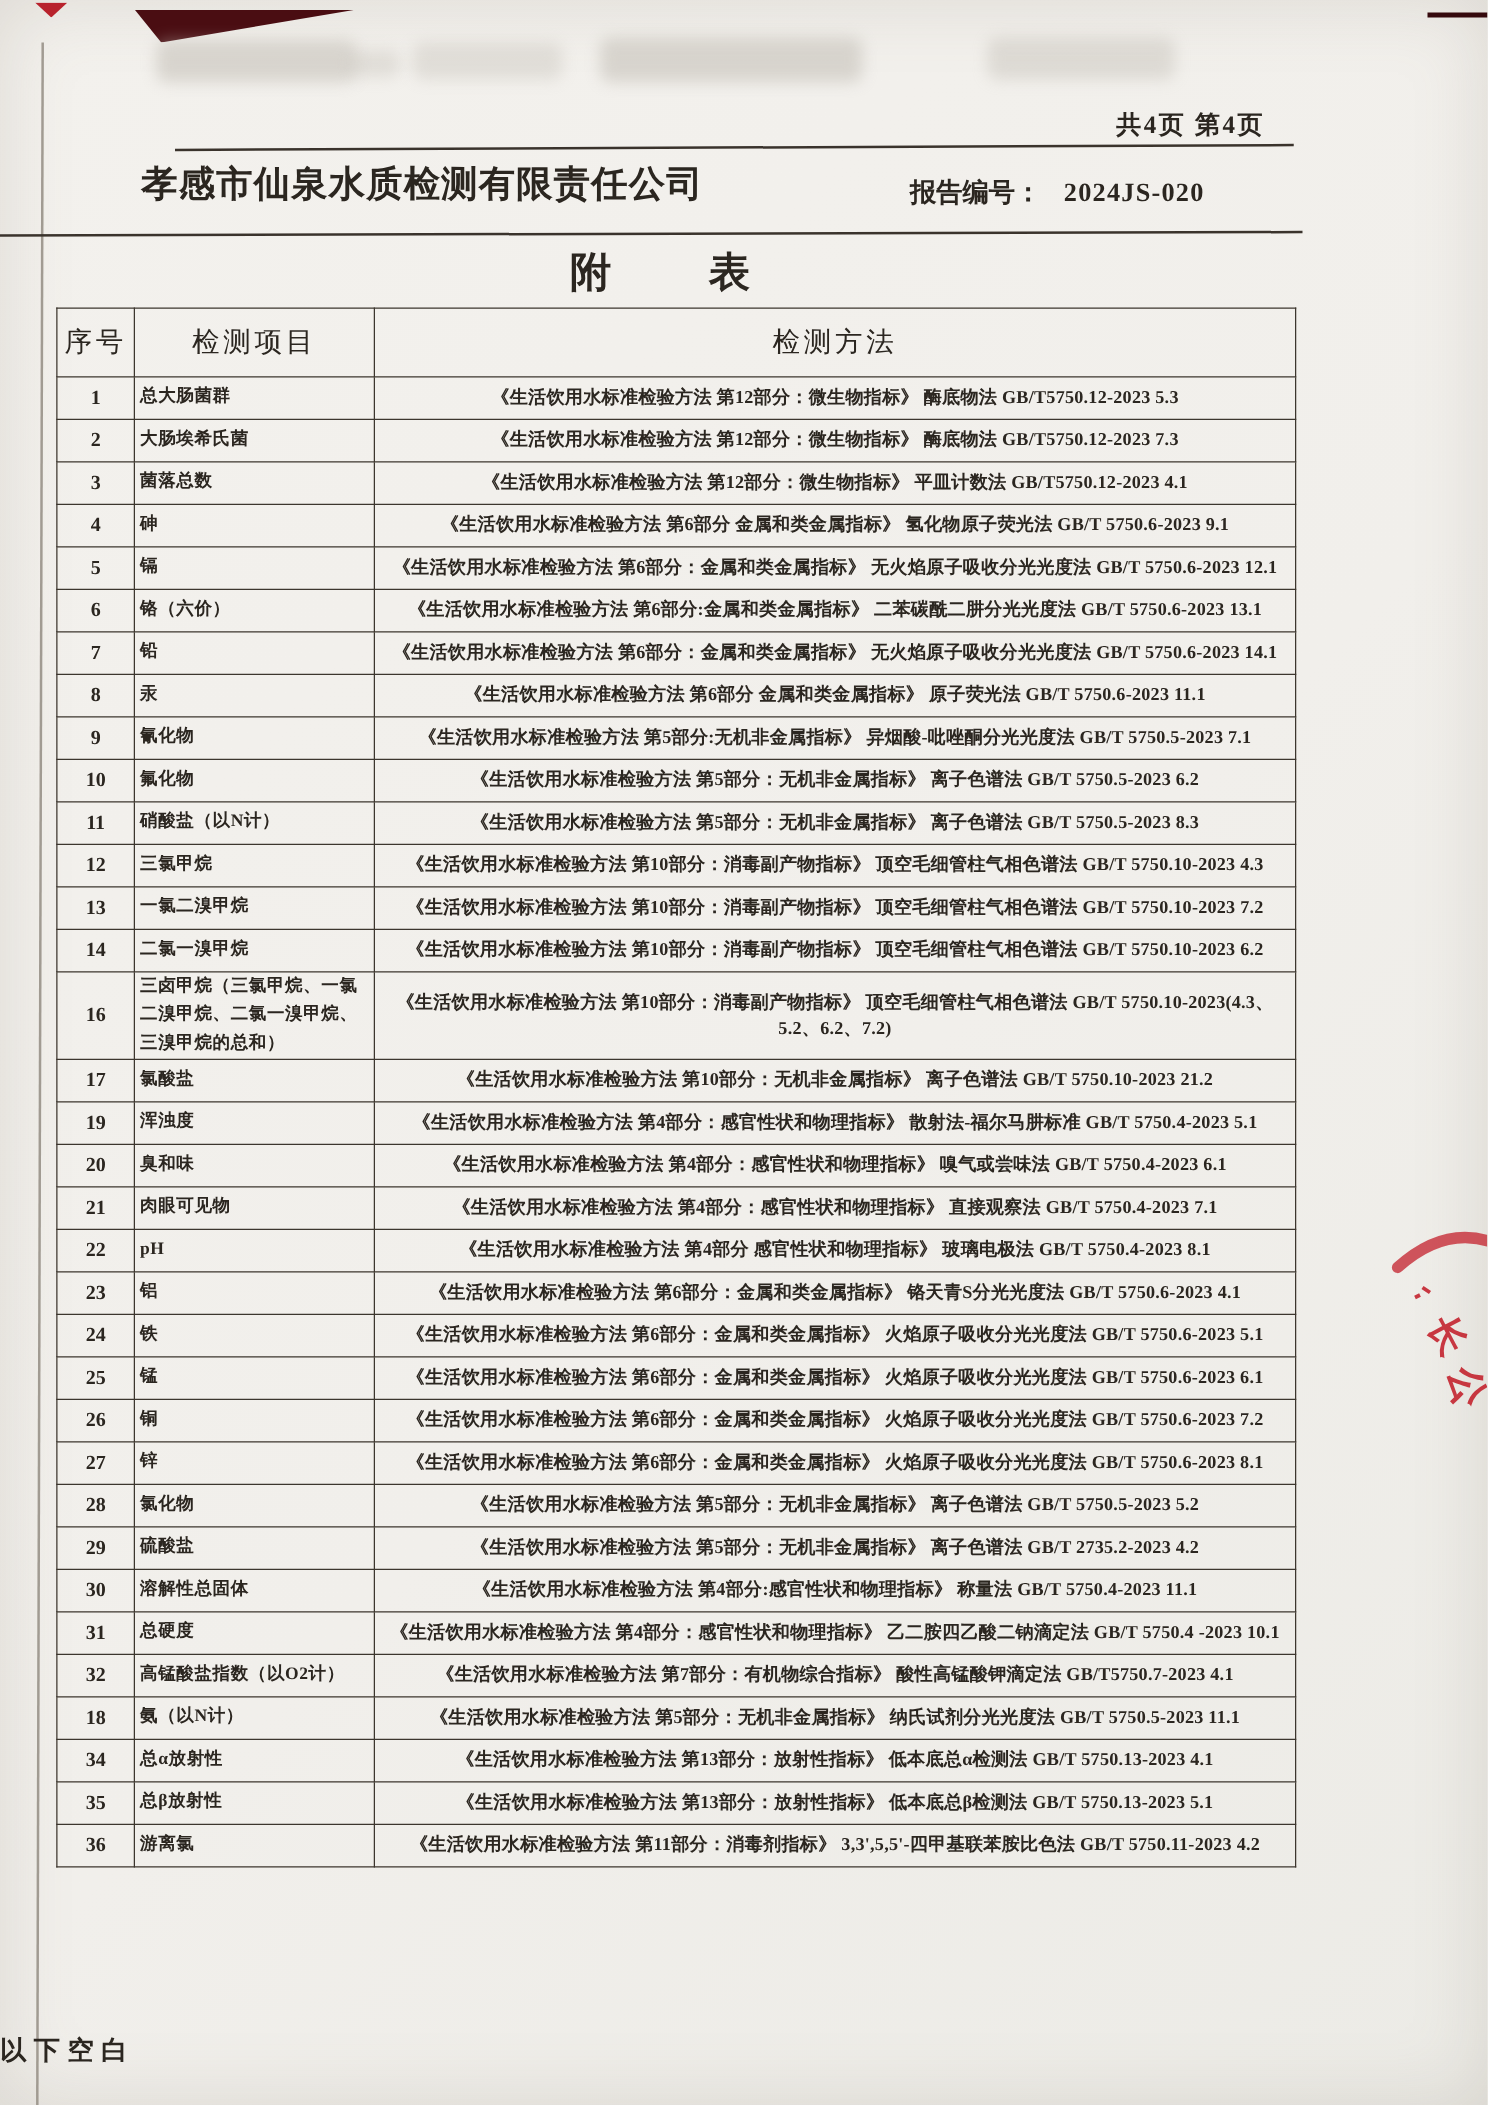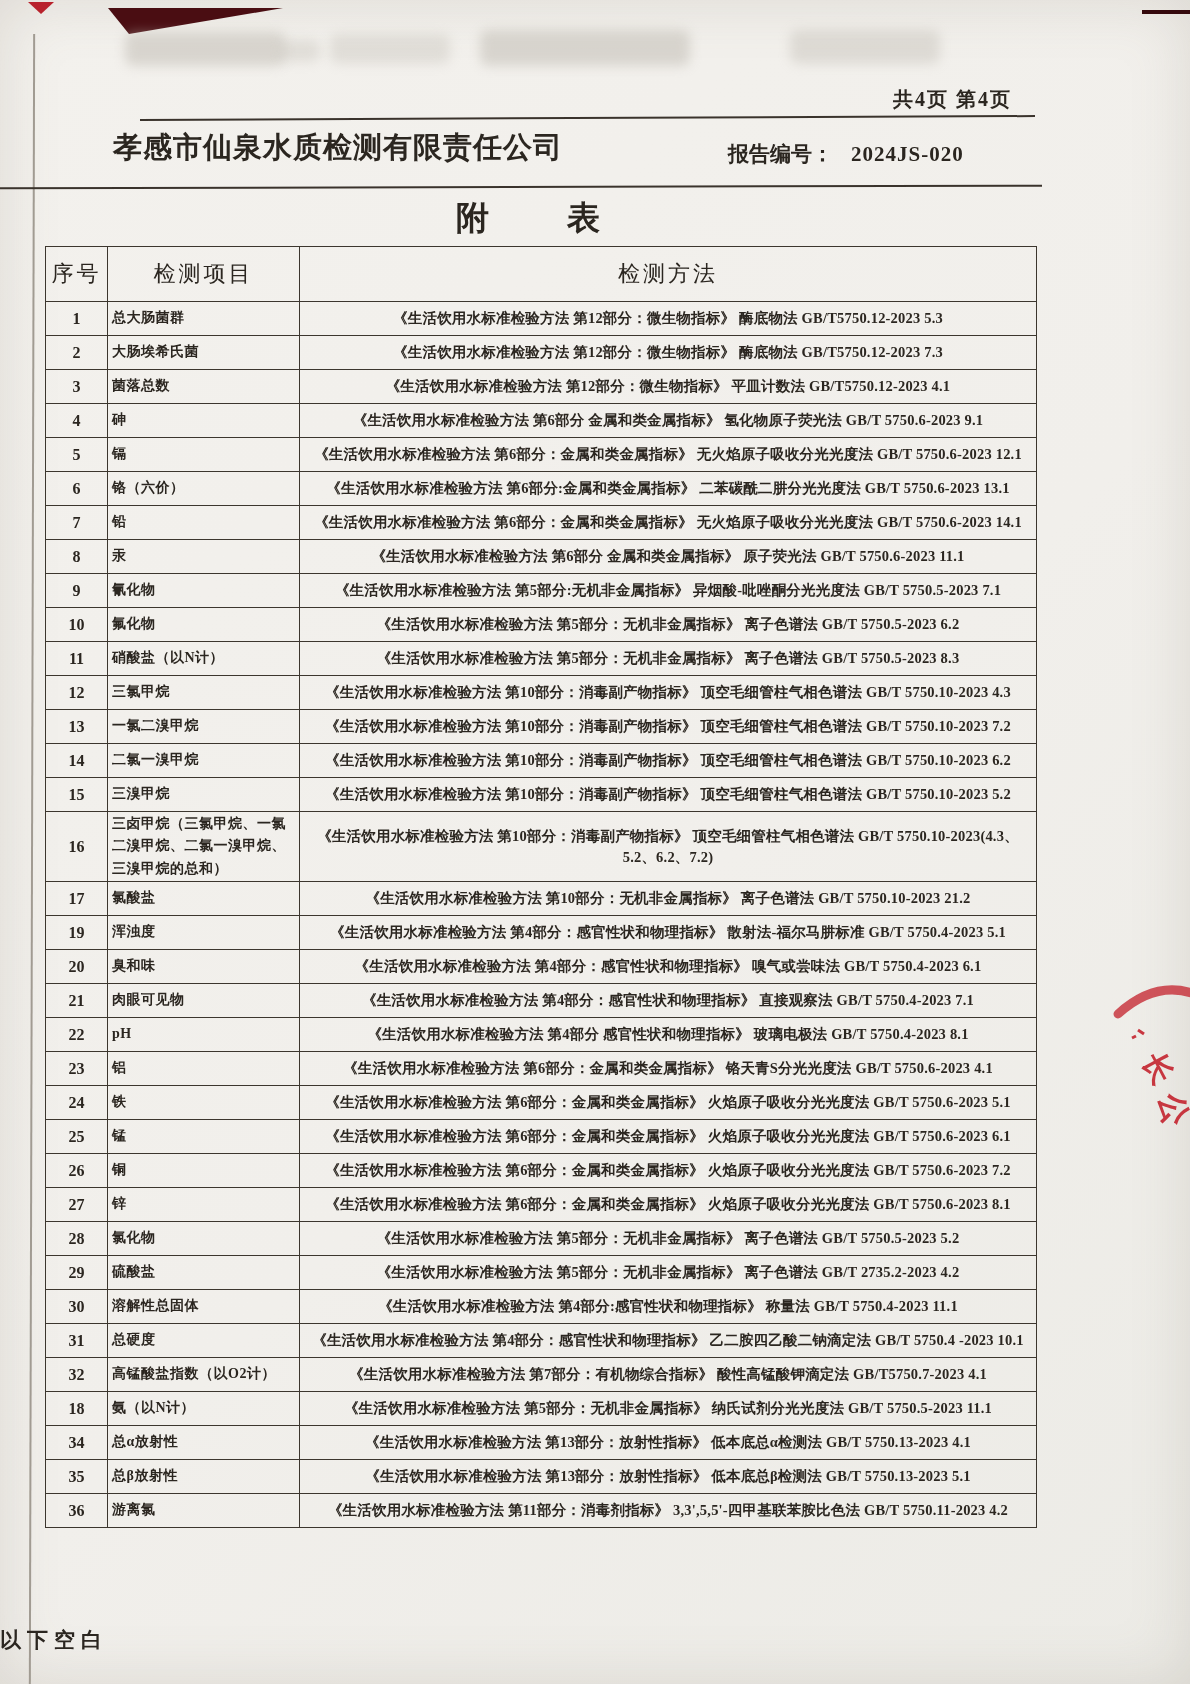--- a/index.html
+++ b/index.html
@@ -195,25 +195,20 @@
           <td class="c-item">一氯二溴甲烷</td>
           <td class="c-method">《生活饮用水标准检验方法 第10部分：消毒副产物指标》  顶空毛细管柱气相色谱法 GB/T 5750.10-2023 7.2</td>
         </tr>
 
         <tr>
           <td class="c-no">14</td>
           <td class="c-item">二氯一溴甲烷</td>
           <td class="c-method">《生活饮用水标准检验方法 第10部分：消毒副产物指标》  顶空毛细管柱气相色谱法 GB/T 5750.10-2023 6.2</td>
         </tr>
 
-        <tr>
-          <td class="c-no">15</td>
-          <td class="c-item">三溴甲烷</td>
-          <td class="c-method">《生活饮用水标准检验方法 第10部分：消毒副产物指标》  顶空毛细管柱气相色谱法 GB/T 5750.10-2023 5.2</td>
-        </tr>
 
         <tr>
           <td class="c-no">16</td>
           <td class="c-item">三卤甲烷（三氯甲烷、一氯二溴甲烷、二氯一溴甲烷、三溴甲烷的总和）</td>
           <td class="c-method">《生活饮用水标准检验方法 第10部分：消毒副产物指标》  顶空毛细管柱气相色谱法 GB/T 5750.10-2023(4.3、5.2、6.2、7.2)</td>
         </tr>
 
         <tr>
           <td class="c-no">17</td>
           <td class="c-item">氯酸盐</td>

